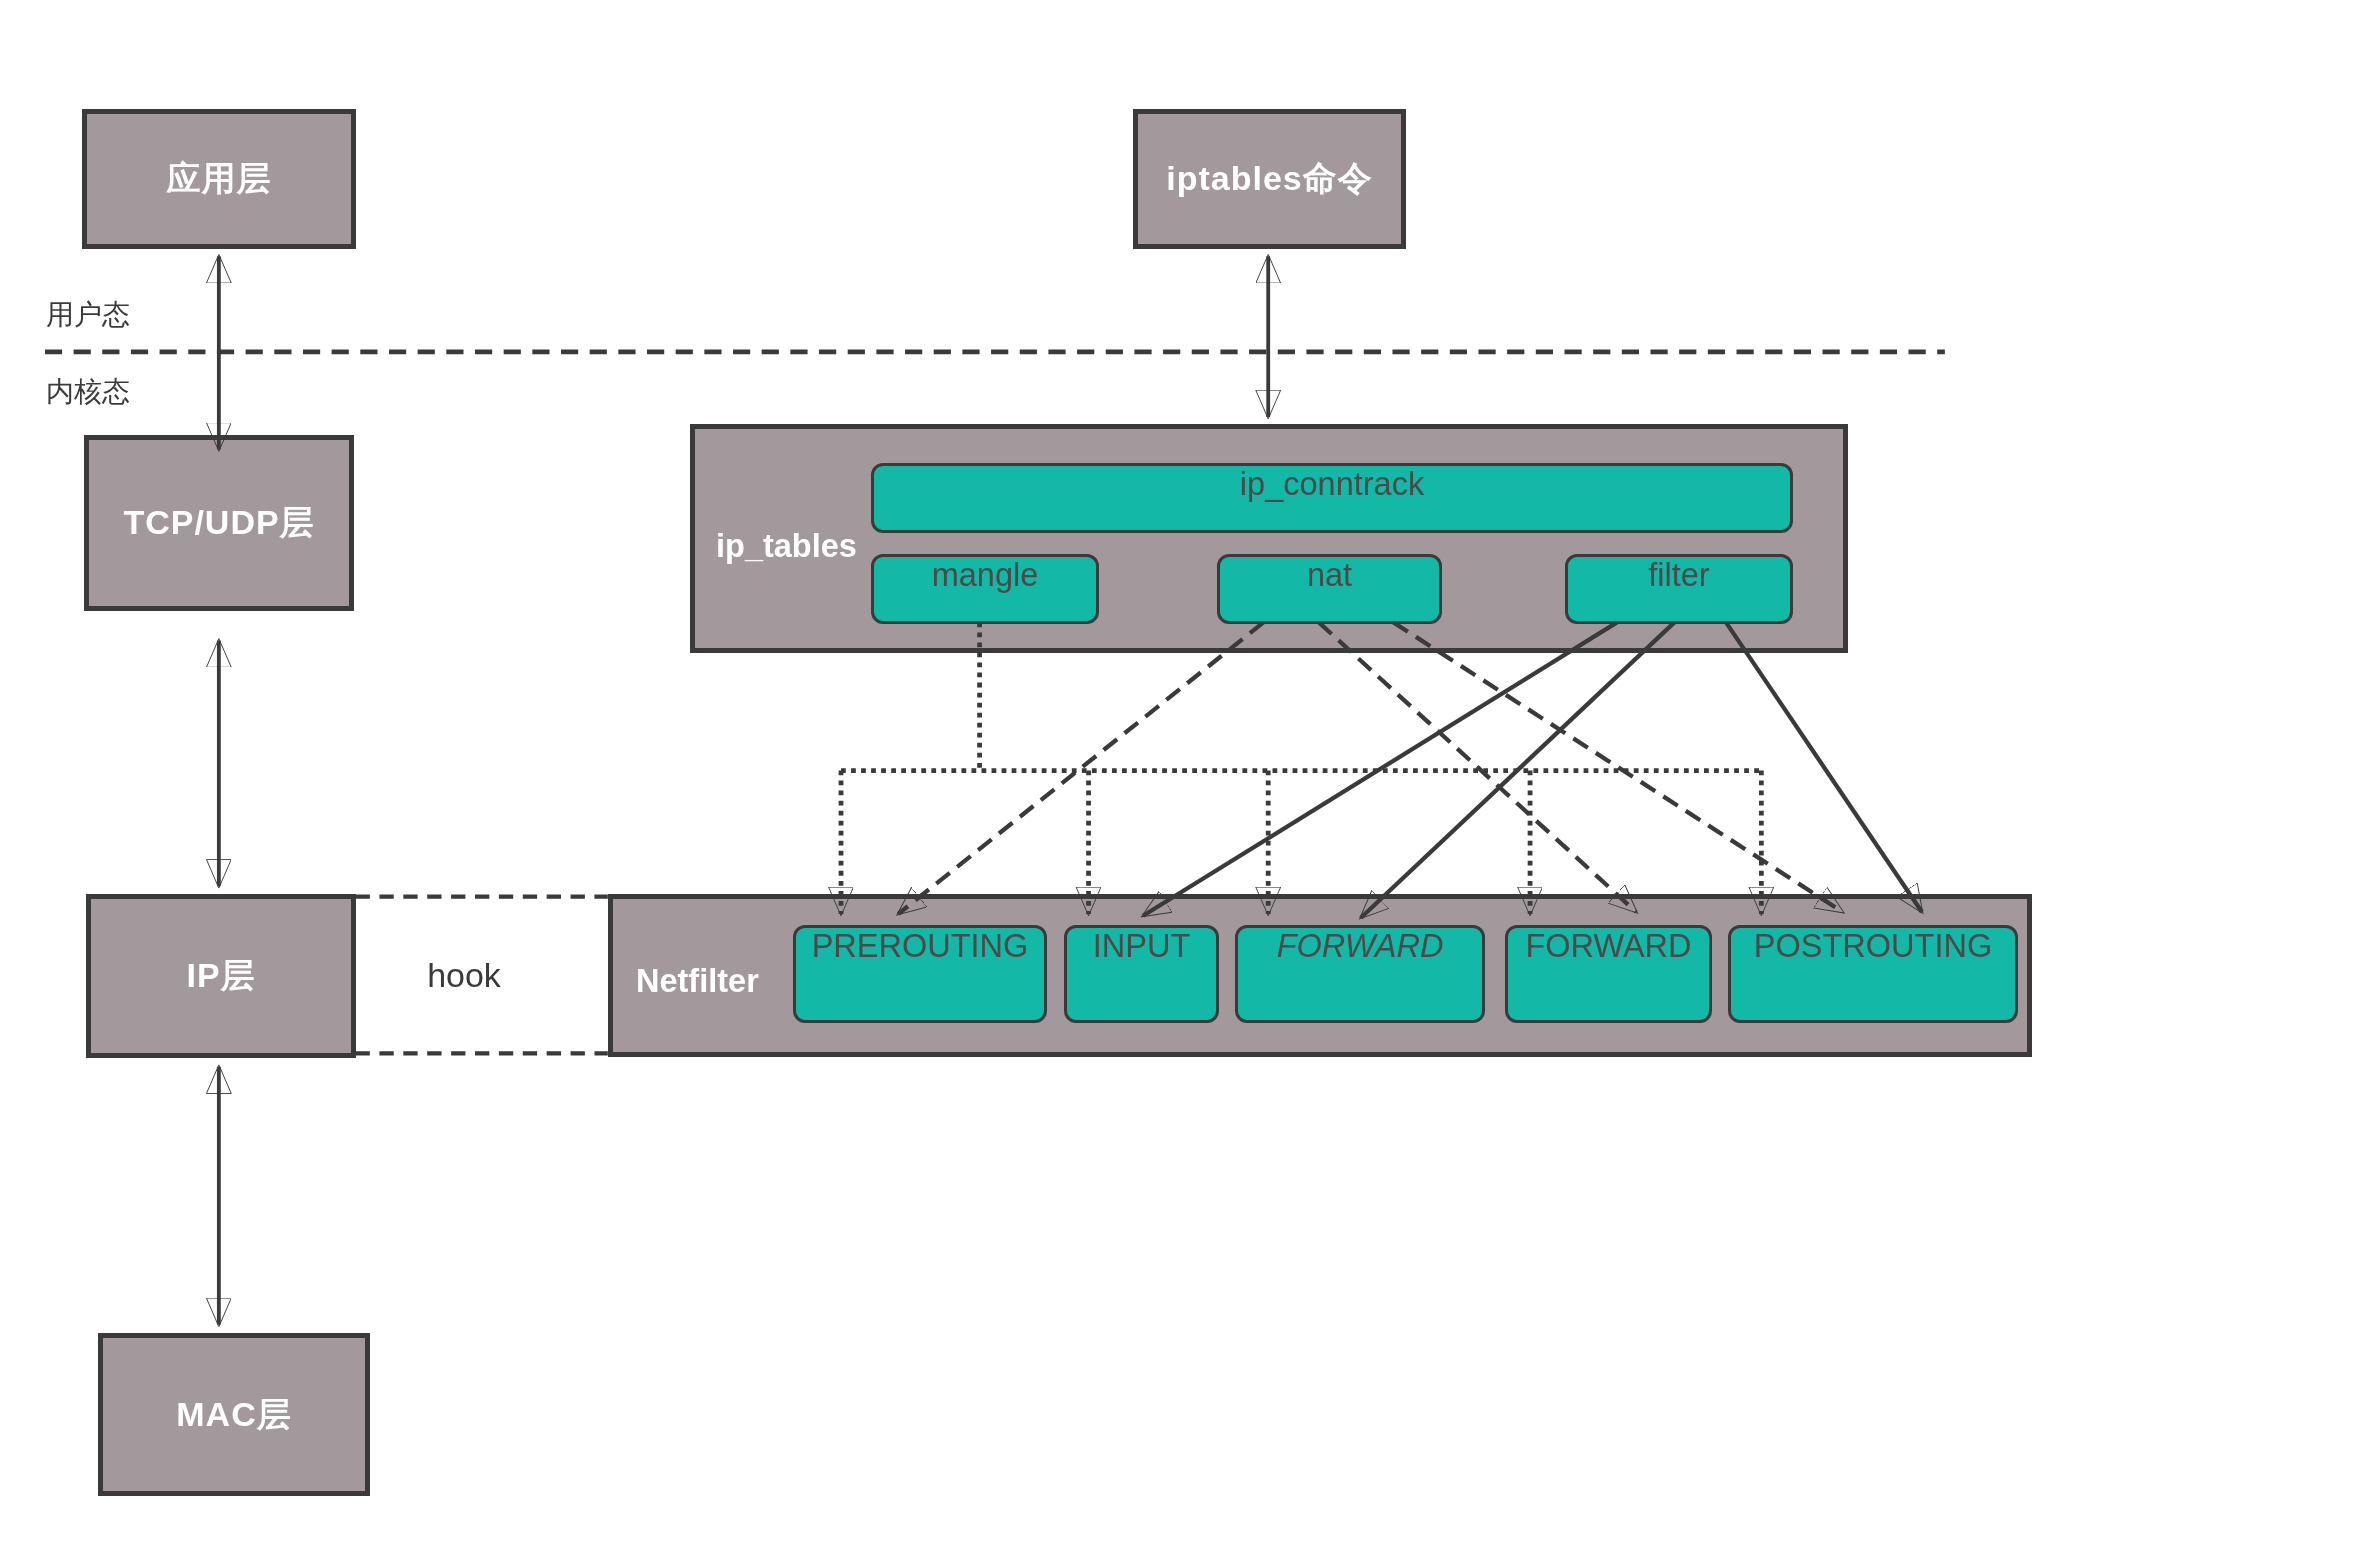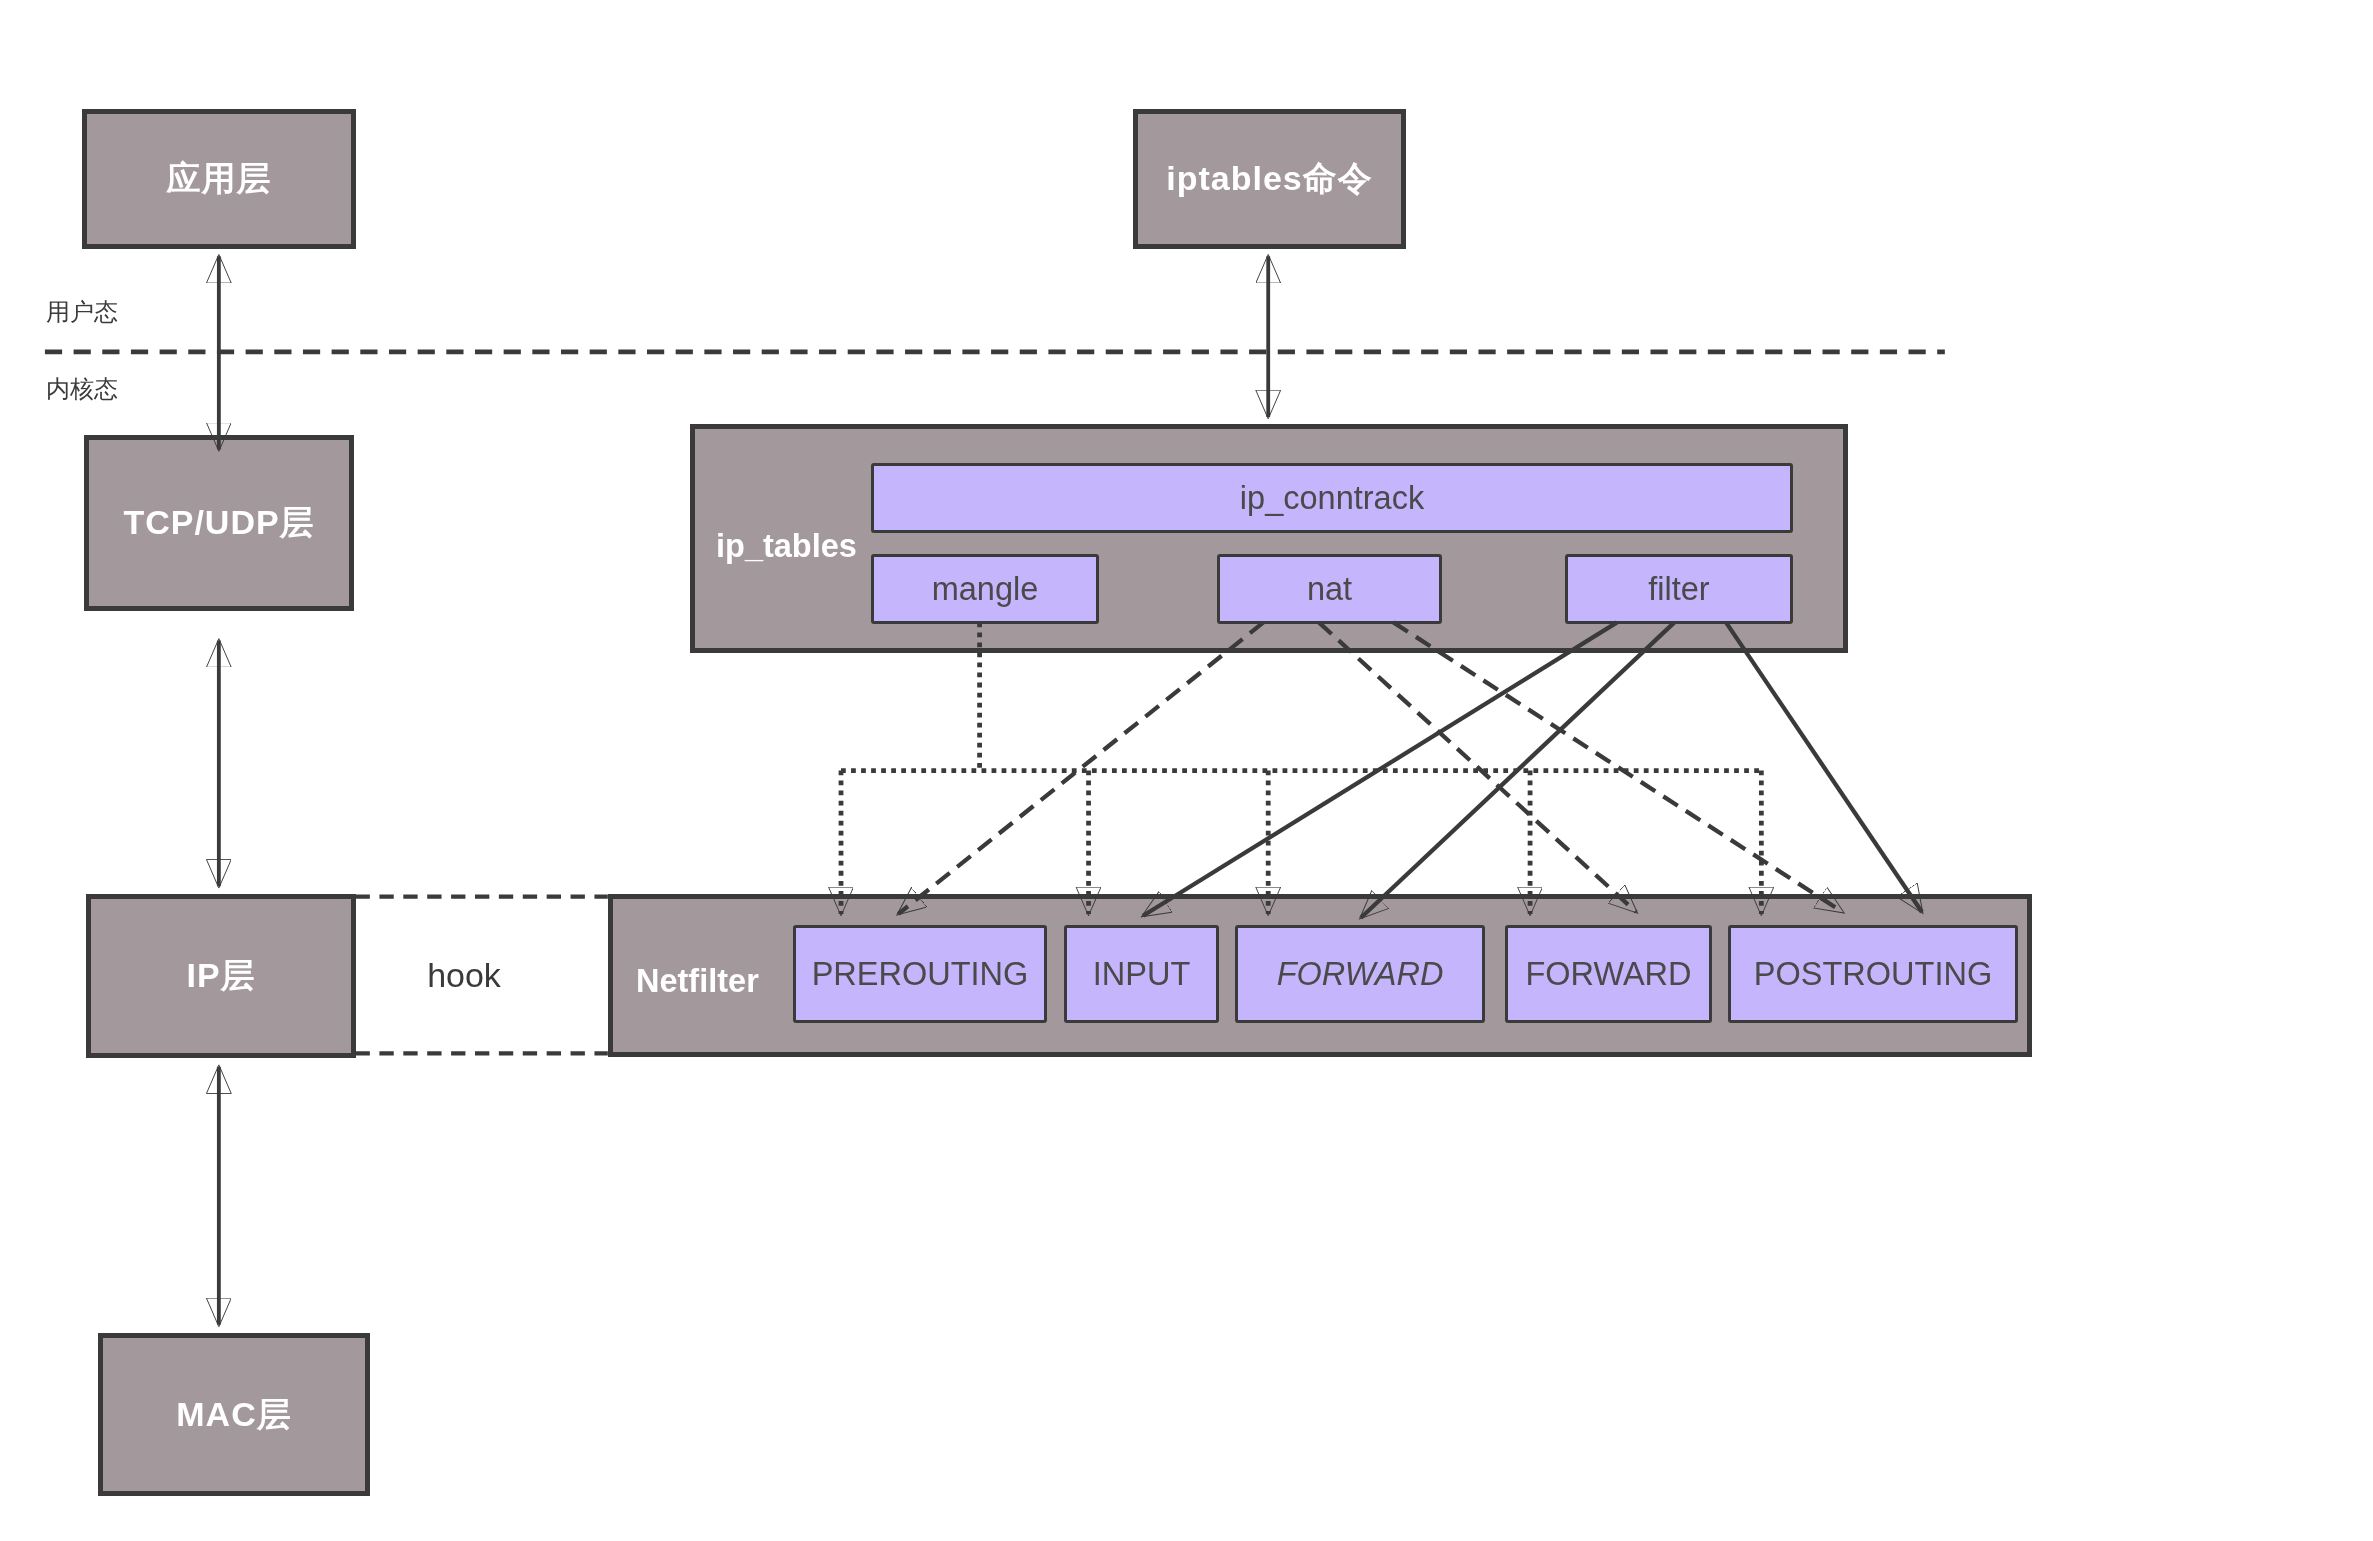--- a/index.html
+++ b/index.html
@@ -18,27 +18,27 @@
   .pcontainer{
     position:absolute;box-sizing:border-box;
     background:#a3989b;border:5.7px solid #3a3a3a;
   }
   .clabel{
     position:absolute;color:#ffffff;font-weight:bold;font-size:32.5px;white-space:nowrap;
   }
   
   .wbox{
     position:absolute;box-sizing:border-box;
-    background:#c4b5fd;border:3.8px solid #3a3a3a;border-radius:3px;
-    display:flex;align-items:center;justify-content:center;
+    background:#14b8a6;border:3.8px solid #3a3a3a;border-radius:12px;
+    display:flex;justify-content:center;
     color:#4a4a4a;font-size:32.5px;white-space:nowrap;
   }
   
   .tlabel{
-    position:absolute;color:#3a3a3a;font-size:24px;white-space:nowrap;
+    position:absolute;color:#3a3a3a;font-size:28px;white-space:nowrap;
   }
   #hook-label{font-size:34px;}
 
   
   #box-app        {left:82px;  top:109px;  width:274px; height:140px;}
   #box-cmd        {left:1133px;top:109px;  width:273px; height:140px;}
   #box-tcpudp     {left:84px;  top:435px;  width:270px; height:176px;}
   #box-ip         {left:86px;  top:894px;  width:270px; height:164px;}
   #box-mac        {left:98px;  top:1333px; width:272px; height:163px;}
 

